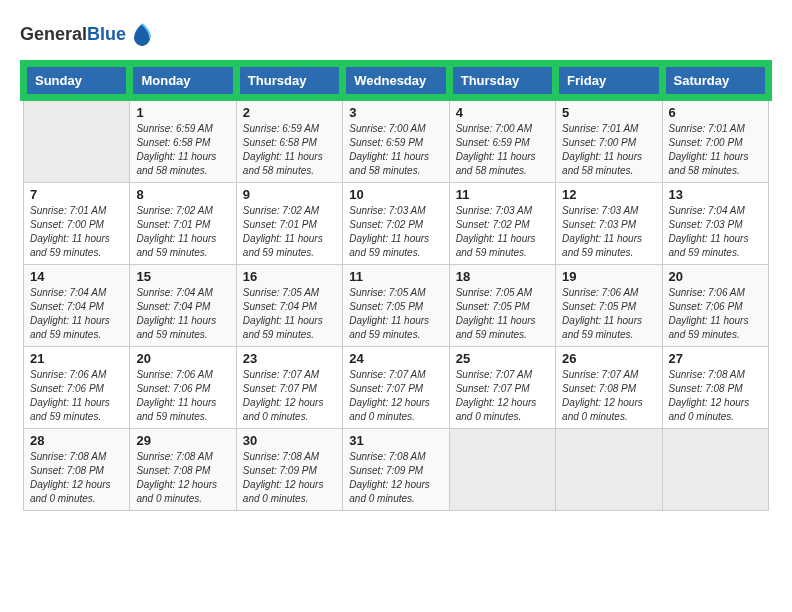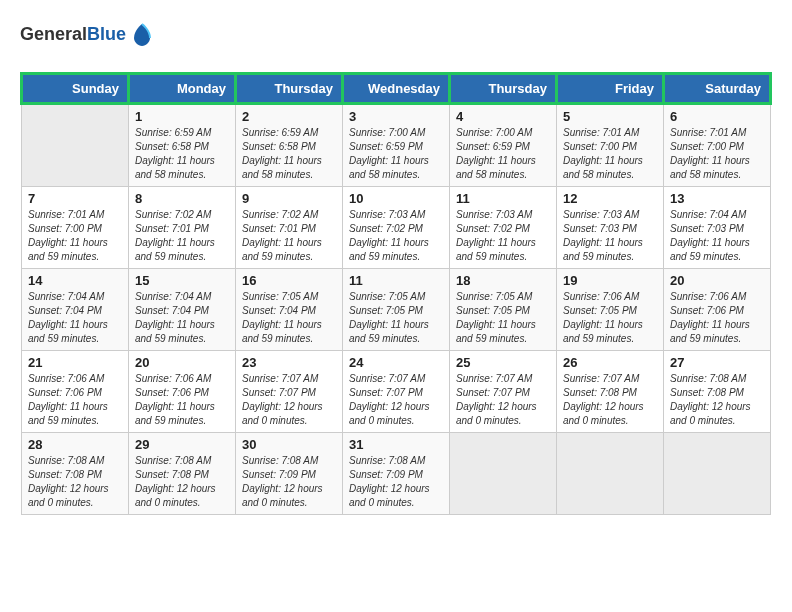--- a/index.html
+++ b/index.html
@@ -7,21 +7,21 @@
       font-family: Arial, sans-serif;
       background: #fff;
       width: 792px;
       min-height: 612px;
       padding: 20px;
     }
     .header-area {
       display: flex;
       justify-content: space-between;
       align-items: flex-start;
-      margin-bottom: 24px;
+      margin-bottom: 12px;
     }
     .logo {
       display: flex;
       align-items: center;
     }
     .logo-icon {
       width: 28px;
       height: 28px;
       margin-left: 2px;
     }
@@ -40,22 +40,22 @@
     table {
       width: 100%;
       border-collapse: collapse;
     }
     thead tr th {
       background-color: #2b6cb0;
       color: white;
       font-size: 13px;
       font-weight: bold;
       padding: 6px 8px;
-      text-align: right;
-      border: 3px solid #22c55e;
+      text-align: left;
+      border: 7px solid #22c55e;
     }
     tbody tr td {
       border: 1px solid #ccc;
       vertical-align: top;
       padding: 4px 6px;
       width: 14.28%;
       min-height: 80px;
       background: #fff;
     }
     tbody tr:nth-child(odd) td {

